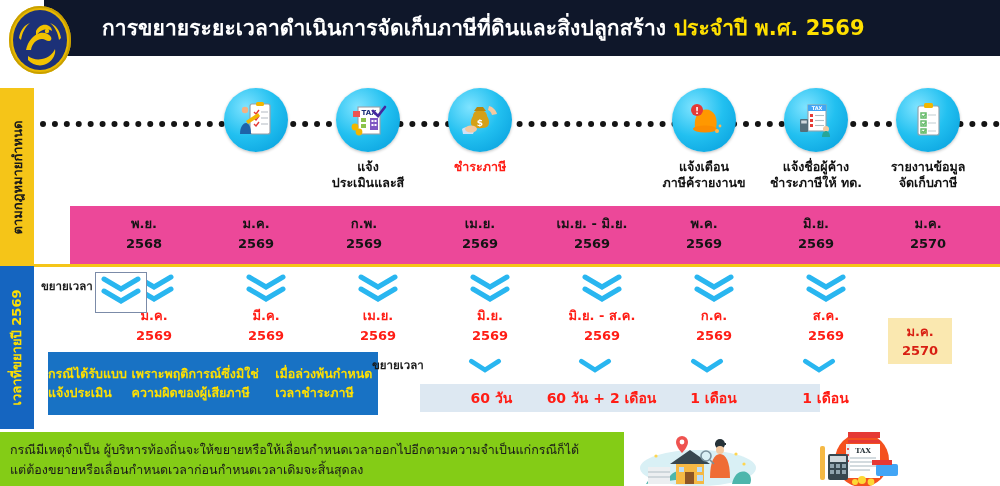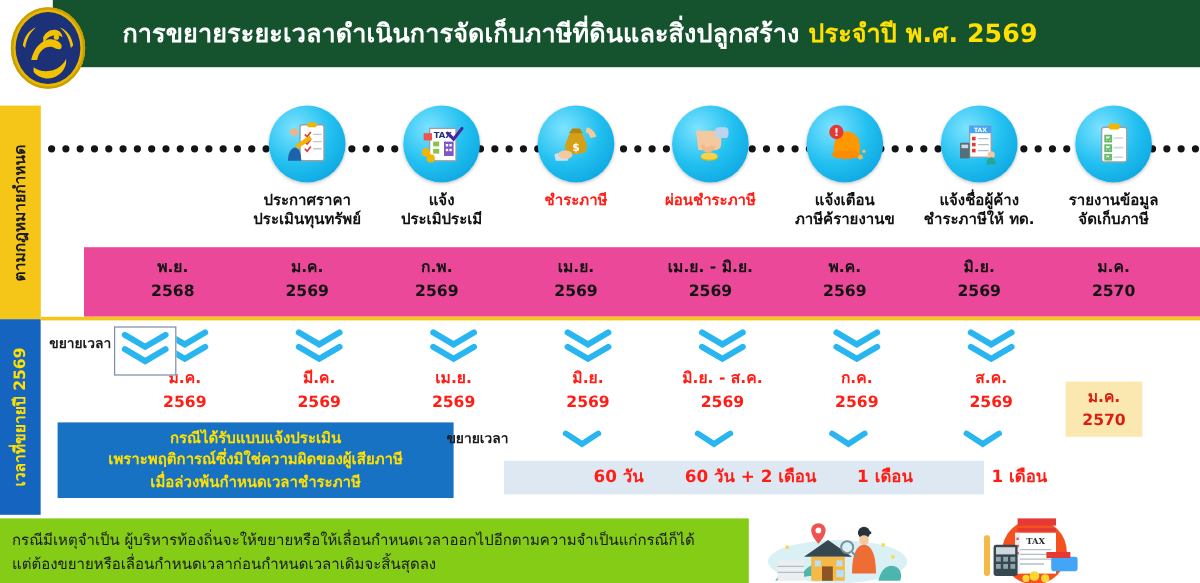--- a/index.html
+++ b/index.html
@@ -9,21 +9,21 @@
     -webkit-font-smoothing:antialiased;
   }
   #page{
     position:relative;width:1000px;height:486px;overflow:hidden;
     background:#ffffff;
   }
 
   
   #header-bar{
     position:absolute;left:44px;top:0;width:956px;height:56px;
-    background:#14532d;display:flex;align-items:center;
+    background:#0f172a;display:flex;align-items:center;
   }
   #header-title{
     margin-left:58px;color:#ffffff;font-size:21px;font-weight:bold;
     letter-spacing:.1px;white-space:nowrap;line-height:1;
   }
   #header-title .hl{color:#ffe000;}
   #emblem{
     position:absolute;left:6px;top:4px;width:68px;height:72px;
   }
 
@@ -94,35 +94,35 @@
   #jan-2570-box{
     position:absolute;left:888px;top:318px;width:64px;height:46px;
     background:#fae8b0;display:flex;flex-direction:column;align-items:center;
     justify-content:center;font-size:13px;font-weight:bold;color:#d81f12;
     line-height:1.5;
   }
 
   
   #blue-note{
     position:absolute;left:48px;top:352px;width:330px;height:63px;
-    background:#1872c4;display:flex;flex-direction:column;align-items:center;
+    background:#1872c4;display:flex;flex-direction:row;align-items:center;
     justify-content:center;
   }
   #blue-note div{
     color:#ffe000;font-size:12.5px;font-weight:bold;line-height:1.45;
   }
 
   
   #chip-band{
     position:absolute;left:420px;top:384px;width:400px;height:28px;
     background:#dde8f2;
   }
   .chip{
     position:absolute;top:388px;width:143px;text-align:center;
-    font-size:14px;font-weight:bold;color:#ff1d15;line-height:20px;margin-left:24px;
+    font-size:14px;font-weight:bold;color:#ff1d15;line-height:20px;
   }
   #label-ext-2{
     position:absolute;left:372px;top:356px;font-size:11.5px;font-weight:bold;
     color:#1a1a1a;white-space:nowrap;
   }
   .chev-sm{width:34px;height:24px;display:block;margin:0 auto;}
   .chev-col{position:absolute;top:358px;width:130px;text-align:center;}
 
   
   #footer-note{
@@ -185,24 +185,20 @@
           <g stroke="#bfc5cc" stroke-width="1.2">
               <path d="M25 11h7"></path>
               <path d="M25 17h7"></path>
               <path d="M25 23h7"></path>
             </g>
           <circle cx="9" cy="9" r="3.2" fill="#f4b183"></circle>
           <path d="M4 33c0-7 3-11 6-11s5 4 5 11z" fill="#1e63a8"></path>
           <path d="M10 20l12-8 2 3-12 8z" fill="#f2b600"></path>
         </svg>
       </div>
-      <div class="caption">
-        <span>ประกาศราคา</span><br>
-        <span>ประเมินทุนทรัพย์</span>
-      </div>
     </div>
 
     <div class="step" style="left:272px">
       <div class="bubble">
         <svg width="42" height="38" viewBox="0 0 42 38">
           <rect x="11" y="6" width="22" height="27" fill="#ffffff" stroke="#9aa0a8" stroke-width="1.1"></rect>
           <text x="22" y="14" font-size="7" font-weight="bold" fill="#1c3178" text-anchor="middle" font-family="DejaVu Sans, sans-serif">TAX</text>
           <rect x="14" y="17" width="5" height="4" fill="#8bc34a"></rect>
           <rect x="14" y="23" width="5" height="4" fill="#8bc34a"></rect>
           <rect x="23" y="17" width="8" height="12" fill="#7e57c2"></rect>
@@ -211,54 +207,40 @@
           <rect x="24.5" y="23" width="2" height="2" fill="#fff"></rect>
             <rect x="27.5" y="23" width="2" height="2" fill="#fff"></rect>
           <path d="M26 10l5 5 7-9" stroke="#4527a0" stroke-width="2.6" fill="none" stroke-linecap="round"></path>
           <rect x="6" y="10" width="7" height="6" fill="#ef5350"></rect>
           <circle cx="8" cy="26" r="3.4" fill="#f2b600"></circle>
           <circle cx="12" cy="31" r="3.4" fill="#f2b600"></circle>
         </svg>
       </div>
       <div class="caption">
         <span>แจ้ง</span><br>
-        <span>ประเมิประเมี</span>
+        <span>ประเมินและสี</span>
       </div>
     </div>
 
     <div class="step" style="left:384px">
       <div class="bubble">
         <svg width="42" height="36" viewBox="0 0 42 36">
           <path d="M14 14c0-4 4-6 7-6s7 2 7 6c2 3 3 7 1 10-2 3-14 3-16 0-2-3-1-7 1-10z" fill="#d4a017"></path>
           <path d="M15 9h12l-3-4h-6z" fill="#b8860b"></path>
           <text x="21" y="24" font-size="9" font-weight="bold" fill="#fff" text-anchor="middle" font-family="DejaVu Sans, sans-serif">$</text>
           <path d="M3 27c4-3 9-2 13 0l-2 5H4z" fill="#cfe0f5"></path>
           <ellipse cx="12" cy="27" rx="6" ry="3.5" fill="#f4c9a0"></ellipse>
           <path d="M30 4c4 1 7 4 8 8l-5 1c-1-3-2-4-4-5z" fill="#f4c9a0"></path>
         </svg>
       </div>
       <div class="caption red">
         <span>ชำระภาษี</span>
       </div>
     </div>
 
-    <div class="step" style="left:496px">
-      <div class="bubble">
-        <svg width="40" height="38" viewBox="0 0 40 38">
-          <path d="M8 8h16c3 0 5 2 5 5v6c0 3-2 5-5 5H10z" fill="#f4c9a0"></path>
-          <rect x="24" y="5" width="11" height="9" rx="3" fill="#bcd4f0"></rect>
-          <path d="M12 20c1 4 3 6 6 6s5-2 6-5l-4-1c-1 2-2 2-3 2s-2-1-2-3z" fill="#f0b98a"></path>
-          <ellipse cx="19" cy="30" rx="7" ry="3" fill="#e8b800"></ellipse>
-          <ellipse cx="19" cy="29" rx="7" ry="3" fill="#f7d34d"></ellipse>
-        </svg>
-      </div>
-      <div class="caption red">
-        <span>ผ่อนชำระภาษี</span>
-      </div>
-    </div>
 
     <div class="step" style="left:608px">
       <div class="bubble">
         <svg width="40" height="36" viewBox="0 0 40 36">
           <path d="M11 26c-1-8 1-14 6-17 5-3 11-1 14 4 2 4 2 9 1 13z" fill="#ff9800"></path>
           <ellipse cx="21" cy="27" rx="12" ry="3.5" fill="#fb8c00"></ellipse>
           <circle cx="13" cy="8" r="6" fill="#e53935"></circle>
           <text x="13" y="11.5" font-size="9" font-weight="bold" fill="#fff" text-anchor="middle" font-family="DejaVu Sans, sans-serif">!</text>
           <circle cx="33" cy="29" r="2" fill="#ffb74d"></circle>
           <circle cx="36" cy="24" r="1.4" fill="#ffb74d"></circle>

